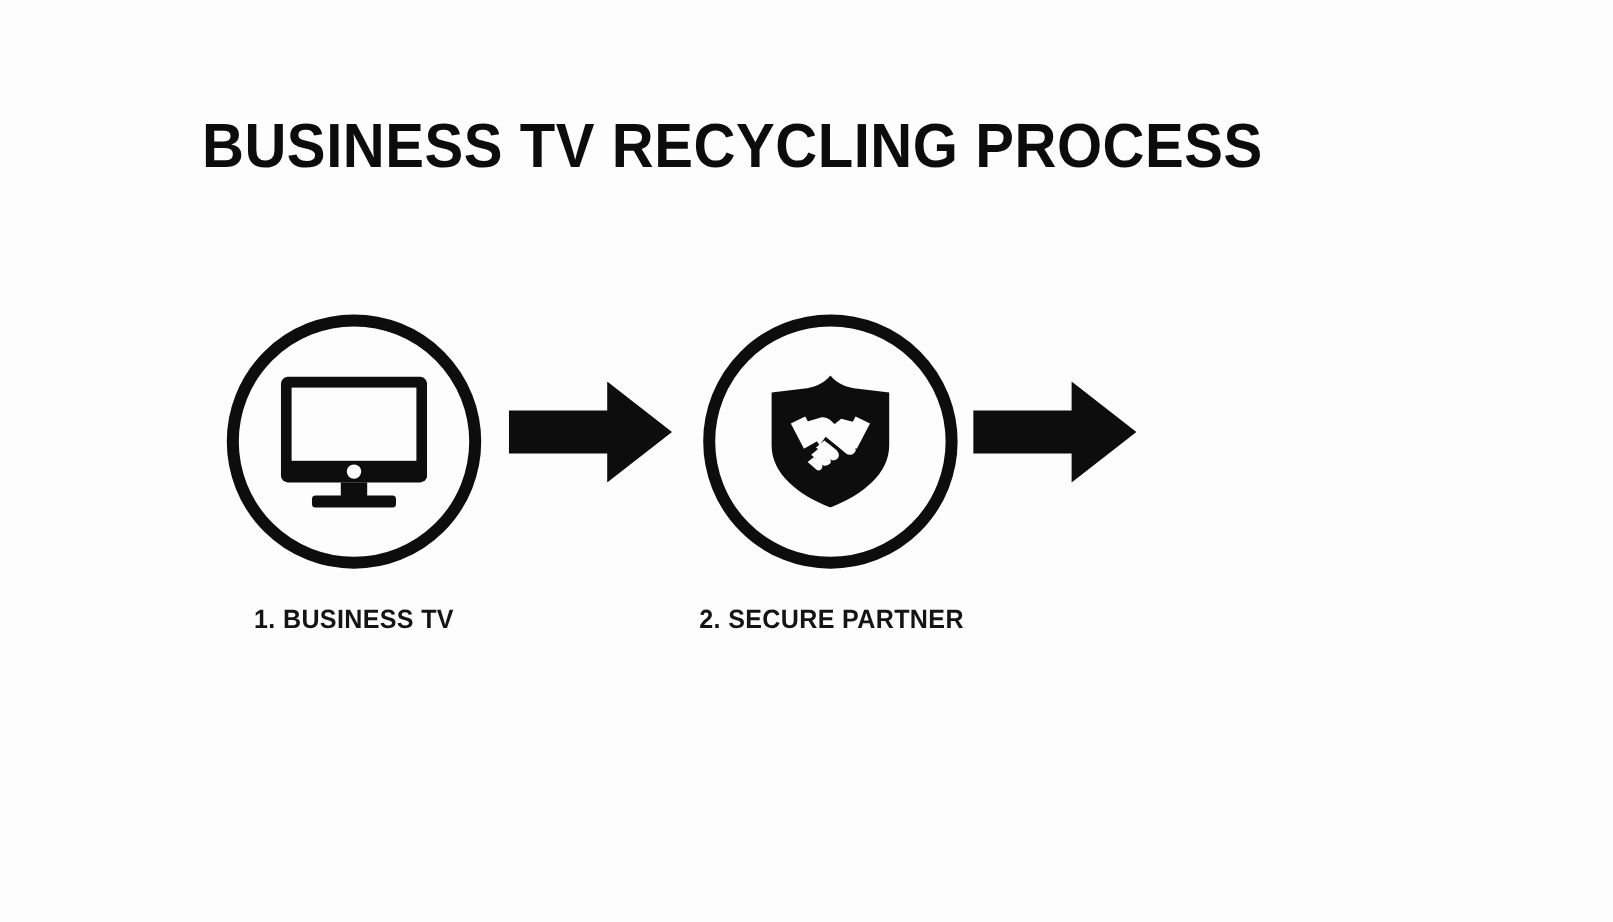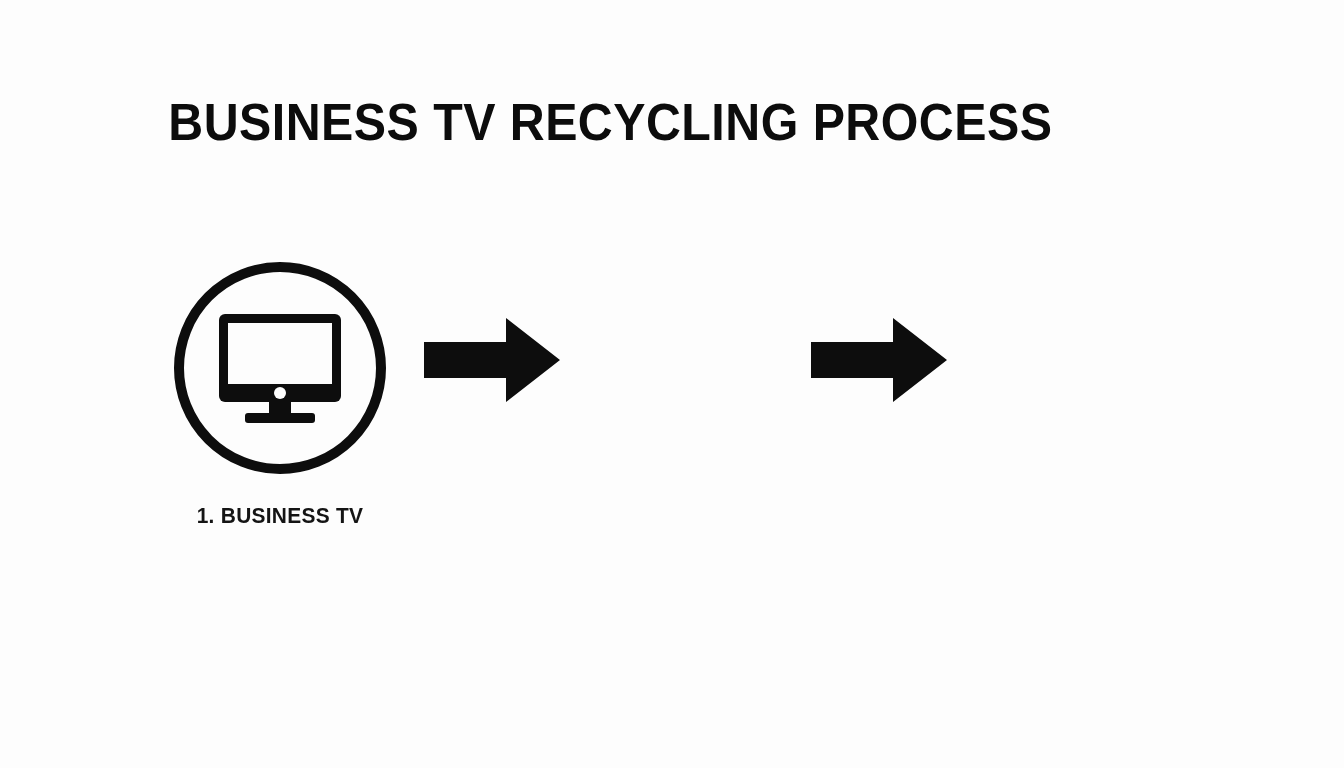--- a/index.html
+++ b/index.html
@@ -51,21 +51,21 @@
     width: 1344px;
     height: 300px;
   }
 
   .step {
     position: absolute;
     top: 0;
     width: 230px;
     text-align: center;
   }
-  .step-1 { left: 165px; }
+  .step-1 { left: 180px; }
   .step-2 { left: 577px; }
   .step-3 { left: 961px; }
 
   .circle {
     position: relative;
     width: 212px;
     height: 212px;
     margin: 0 auto;
     border-radius: 50%;
     border: 10px solid #0d0d0d;
@@ -129,20 +129,43 @@
       </div>
       <div class="step-label">1. BUSINESS TV</div>
     </div>
 
     <div class="arrow arrow-1">
       <svg width="136" height="84" viewBox="0 0 136 84" aria-hidden="true">
         <path fill="#0d0d0d" d="M0 24 H82 V0 L136 42 L82 84 V60 H0 Z"></path>
       </svg>
     </div>
 
+    <div class="step step-2">
+      <div class="circle">
+        <span>
+          <svg width="106" height="110" viewBox="0 0 106 110" aria-hidden="true">
+
+            <path fill="#0d0d0d" d="M53 0 C47 7 40 10 30 11 L4 14 V58 C4 82 26 99 53 110 C80 99 102 82 102 58 V14 L76 11 C66 10 59 7 53 0 Z"></path>
+
+            <path fill="#fdfdfd" d="M20 40 L32 34 L43 54 L31 61 Z"></path>
+
+            <path fill="#fdfdfd" d="M86 40 L74 34 L63 54 L75 61 Z"></path>
+
+            <path fill="#fdfdfd" d="M31 39 L45 35 C49 34 52 36 55 39 L68 50 C71 53 70 57 67 59 C64 61 61 60 58 58 L49 51 L44 58 Z"></path>
+
+            <path fill="#fdfdfd" d="M74 39 L62 36 L52 44 C49 46 49 50 52 53 L66 65 C69 67 72 66 74 63 Z"></path>
+
+            <path fill="#fdfdfd" d="M41 60 L52 69 C54 71 57 71 59 69 C61 67 60 64 58 62 L48 54 Z"></path>
+            <path fill="#fdfdfd" d="M37 66 L46 74 C48 76 51 75 53 73 C54 71 53 69 51 67 L43 61 Z"></path>
+            <path fill="#fdfdfd" d="M34 72 L41 78 C43 80 45 79 46 77 C47 75 46 74 45 72 L39 68 Z"></path>
+          </svg>
+        </span>
+      </div>
+      <div class="step-label">2. SECURE PARTNER</div>
+    </div>
 
     <div class="arrow arrow-2">
       <svg width="136" height="84" viewBox="0 0 136 84" aria-hidden="true">
         <path fill="#0d0d0d" d="M0 24 H82 V0 L136 42 L82 84 V60 H0 Z"></path>
       </svg>
     </div>
 
 
   </div>
 </div>

